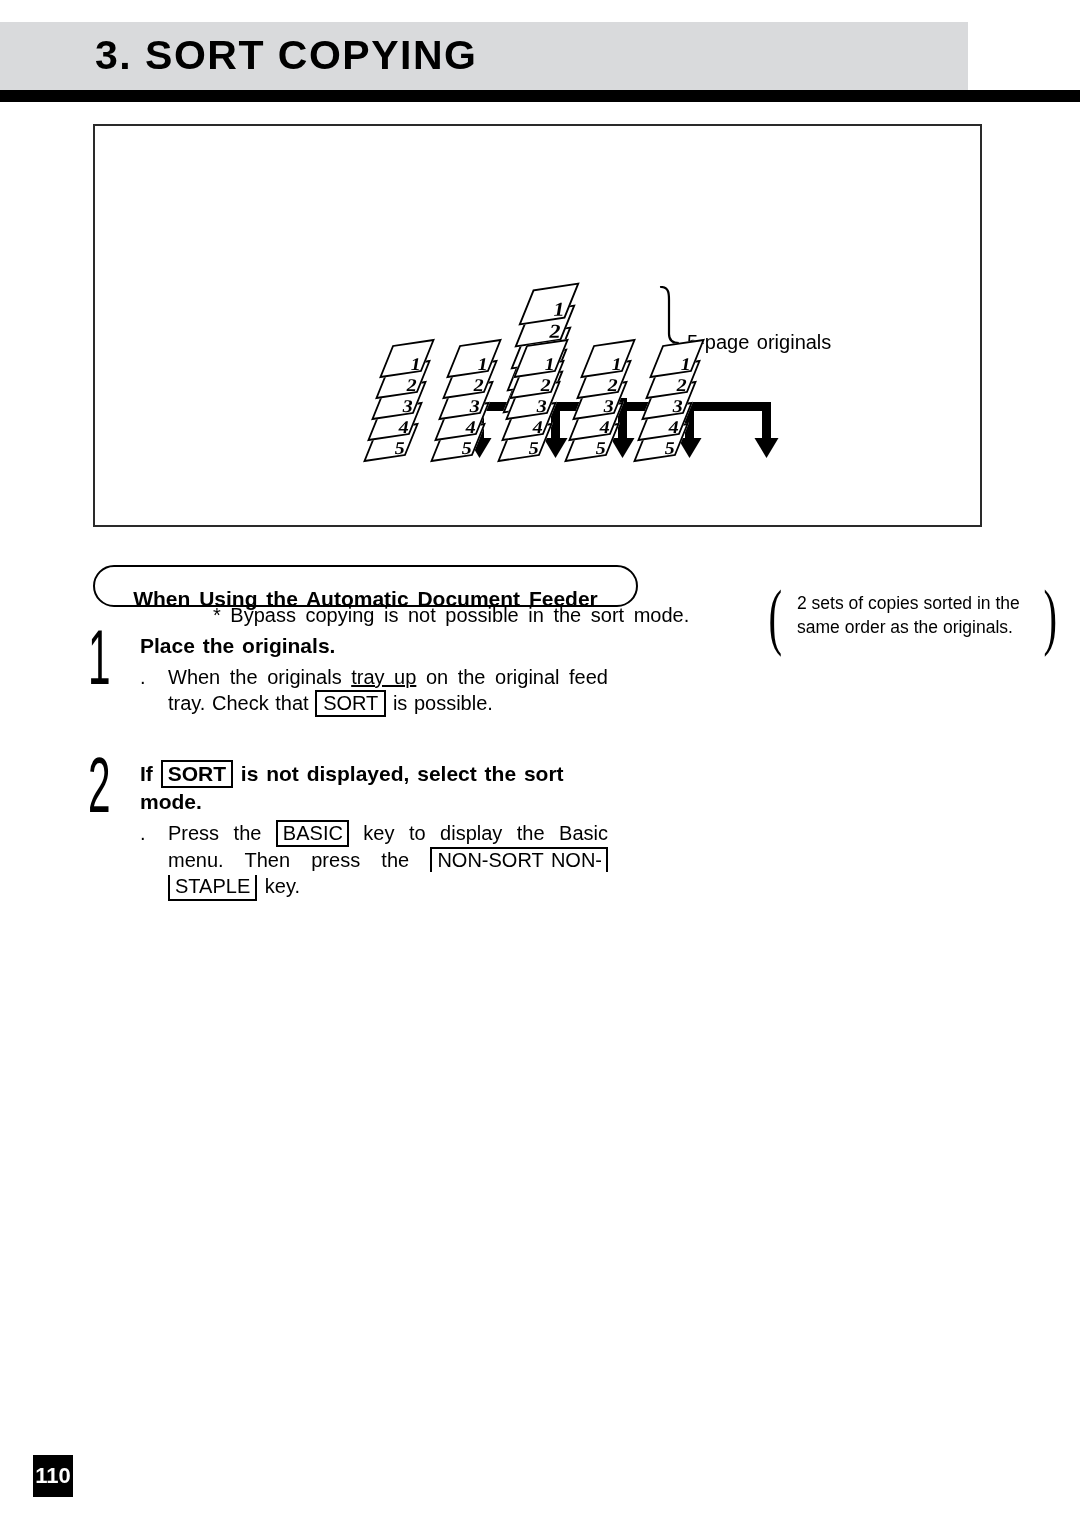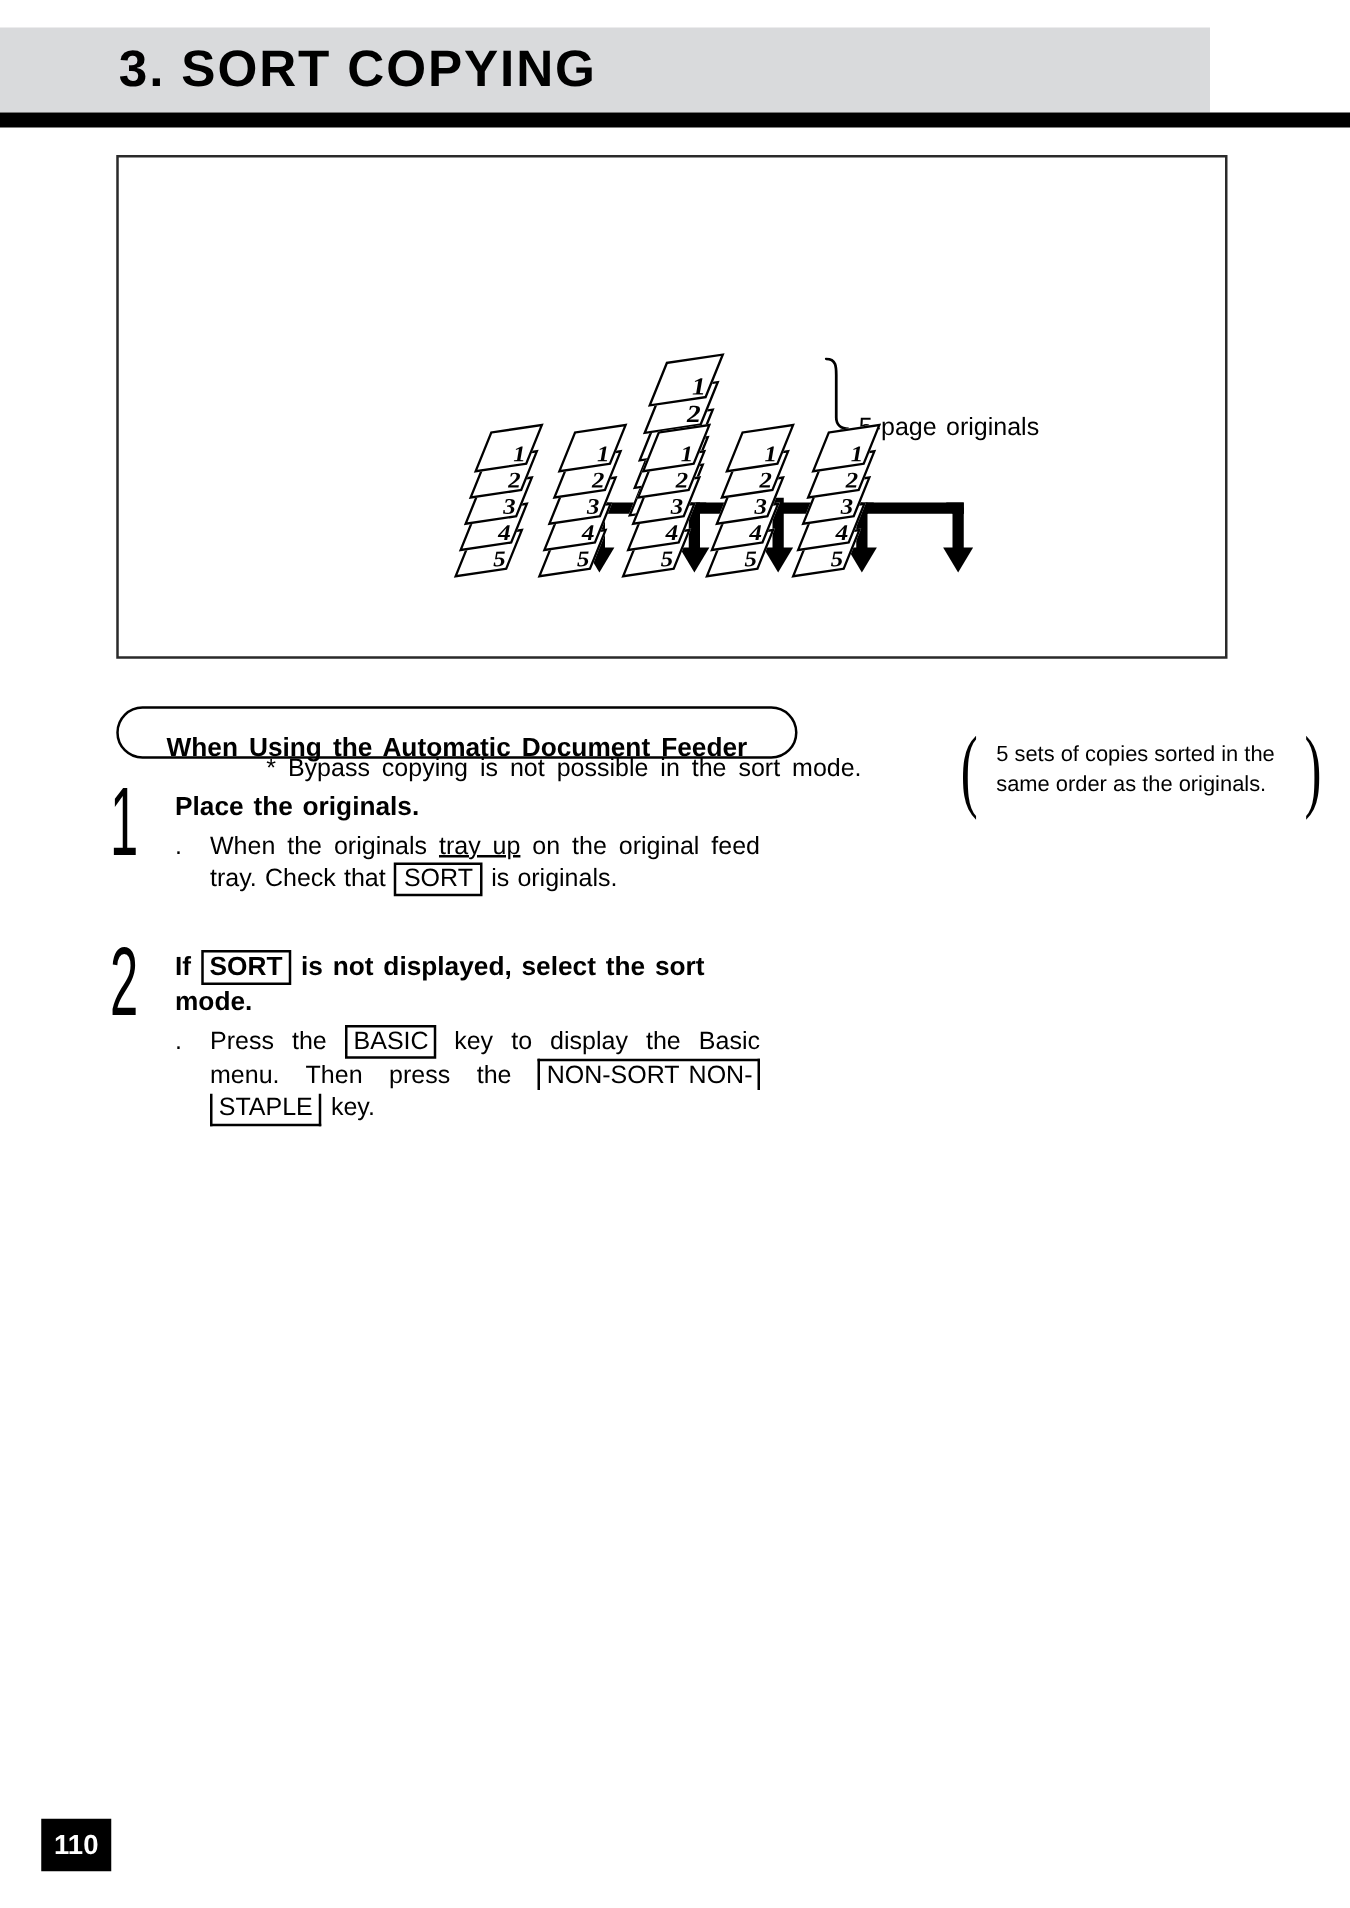--- a/index.html
+++ b/index.html
@@ -238,21 +238,21 @@
     padding: 0 5px 1px 5px;
     display: inline-block;
     line-height: 23px;
     white-space: nowrap;
   }
 
   
   #page-number-badge {
     position: absolute;
     left: 33px; top: 1455px;
-    width: 56px; height: 42px;
+    width: 40px; height: 42px;
     background: #000;
     color: #fff;
     display: flex;
     align-items: center;
     justify-content: center;
     font-size: 22px;
     font-weight: bold;
   }
 </style>
 </head>
@@ -404,38 +404,38 @@
       </div>
     <div class="sheet" style="left:-2px; top:84px; z-index:1;">
         <span class="num">5</span>
       </div>
   </div>
 
   <div id="bypass-note">* Bypass copying is not possible in the sort mode.</div>
 
   <div id="sorted-note">
     <span class="paren left">(</span>
-    <span class="note-text">5 sets of copies sorted in the
+    <span class="note-text">2 sets of copies sorted in the
 same order as the originals.</span>
     <span class="paren right">)</span>
   </div>
 </div>
 
 <div id="adf-section">
   <span id="adf-section-label">When Using the Automatic Document Feeder</span>
 </div>
 
 <div class="step" style="top:632px;">
   <div class="step-num">1</div>
   <div class="step-body">
     <div class="step-title">Place the originals.</div>
     <div class="step-detail">
       <span class="bullet-dot">.</span>
       <span class="detail-text" style="display:block; word-spacing:1px;">
-        <span>When the originals </span><span class="underline-phrase">tray up</span><span> on the original feed tray.  Check that </span><span class="keycap">SORT</span><span> is originals.</span>
+        <span>When the originals </span><span class="underline-phrase">tray up</span><span> on the original feed tray.  Check that </span><span class="keycap">SORT</span><span> is possible.</span>
       </span>
     </div>
   </div>
 </div>
 
 <div class="step" style="top:760px;">
   <div class="step-num">2</div>
   <div class="step-body">
     <div class="step-title">
       <span>If </span><span class="keycap in-title">SORT</span><span> is not displayed, select the sort mode.</span>

